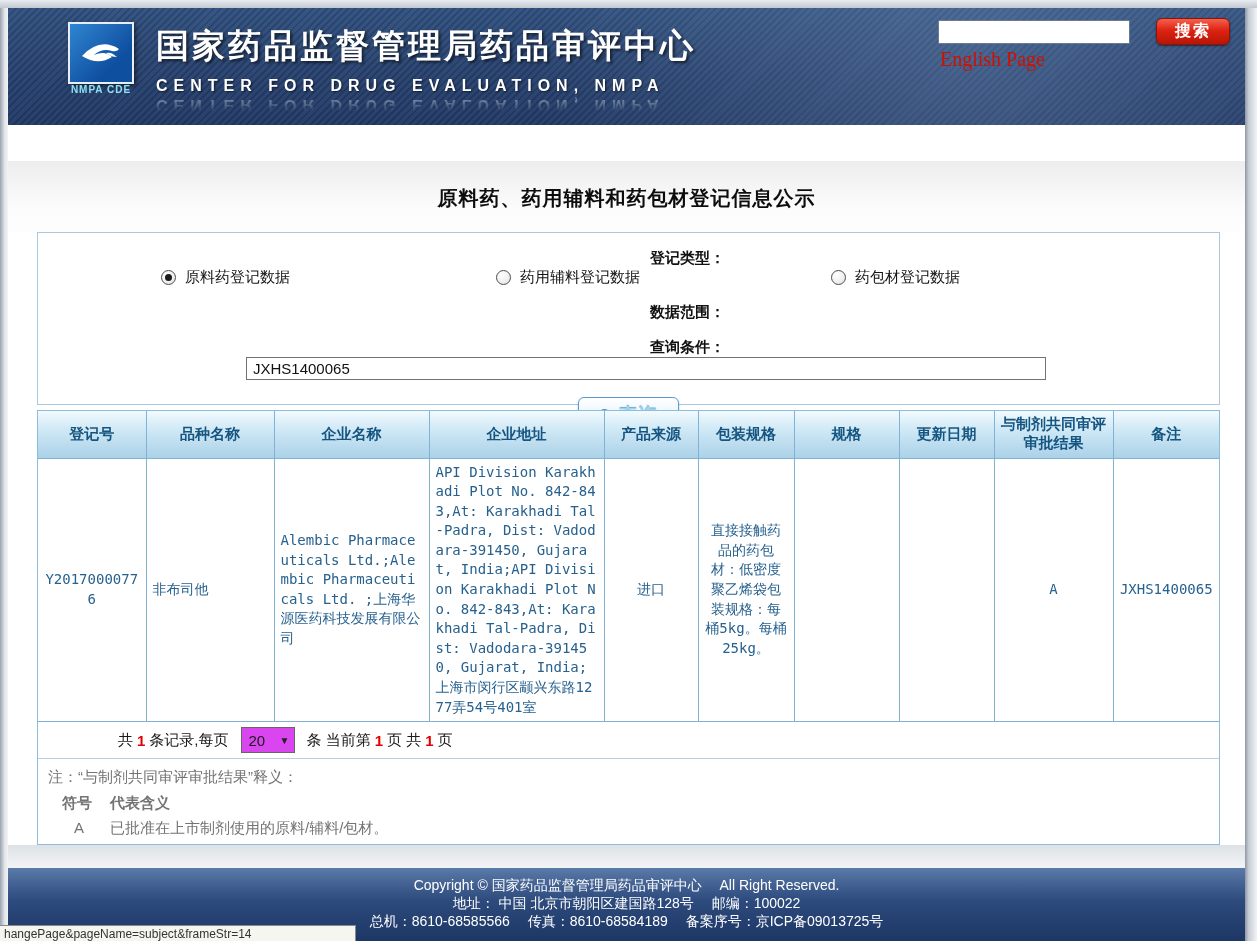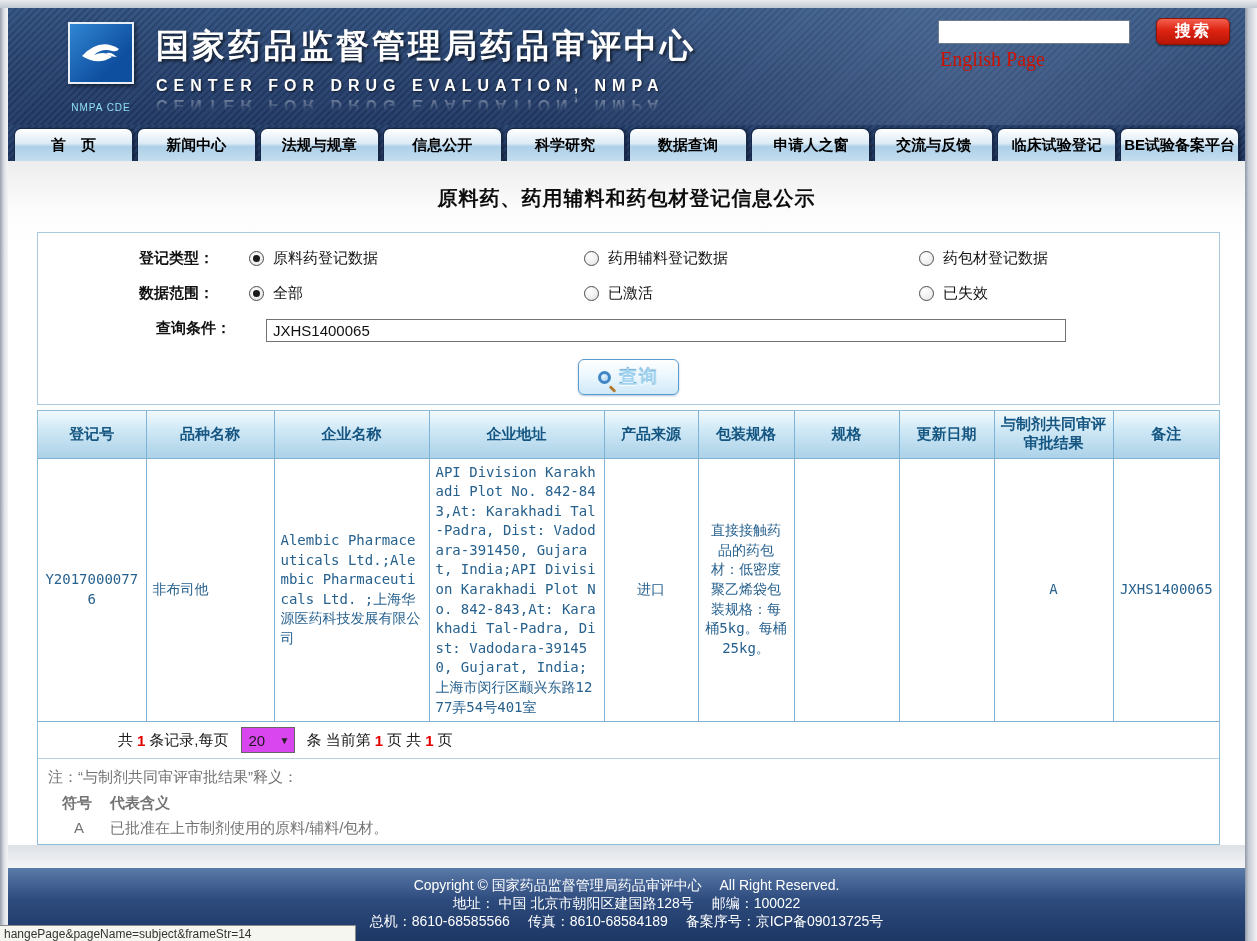--- a/index.html
+++ b/index.html
@@ -19,21 +19,21 @@
   .header { position:absolute; left:8px; top:8px; width:1237px; height:117px;
     background:
       radial-gradient(circle at 78% 40%, rgba(120,150,190,.35), rgba(0,0,0,0) 45%),
       repeating-linear-gradient(135deg, rgba(0,0,0,.10) 0 2px, rgba(255,255,255,.03) 2px 5px),
       linear-gradient(to bottom,#31517f,#27416e 60%,#223a66);
     overflow:hidden; }
   .logo { position:absolute; left:57px; top:14px; width:72px; height:86px; cursor:pointer; }
   .logo-box { width:66px; height:62px; margin:0 auto; border:2px solid #e8eef5;
     background:linear-gradient(135deg,#2f86d2,#0f4fa0 70%); box-shadow:2px 2px 4px rgba(0,0,0,.5);
     display:flex; align-items:center; justify-content:center; }
-  .logo-caption { text-align:center; color:#8fe0f2; font-size:10px; letter-spacing:1px; margin-top:18px; font-weight:normal; }
+  .logo-caption { text-align:center; color:#8fe0f2; font-size:10px; letter-spacing:1px; margin-top:0; font-weight:bold; }
   .brand { position:absolute; left:148px; top:16px; color:#fff; }
   .brand-cn { font-size:33px; font-weight:bold; letter-spacing:3px; text-shadow:2px 2px 3px rgba(0,0,0,.6); }
   .brand-en { font-size:16px; font-weight:bold; letter-spacing:6px; margin-top:8px; text-shadow:1px 1px 2px rgba(0,0,0,.6); }
   .brand-en-reflect { font-size:16px; font-weight:bold; letter-spacing:6px; transform:scaleY(-1);
     opacity:.35; margin-top:1px; -webkit-mask-image:linear-gradient(to top,black 20%,transparent 85%);
             mask-image:linear-gradient(to top,black 20%,transparent 85%); }
   .hdr-search-input { position:absolute; left:930px; top:12px; width:192px; height:24px;
     border:1px solid #6b7b8d; background:#fff; font-size:14px; padding:0 5px; }
   .hdr-search-btn { position:absolute; left:1148px; top:10px; width:74px; height:27px;
     border:1px solid #8c1507; border-radius:6px; color:#fff; font-size:16px; font-weight:bold;
@@ -51,21 +51,21 @@
     font-size:15px; font-weight:bold; color:#000; display:flex; align-items:center; justify-content:center;
     cursor:pointer; box-shadow:inset 0 1px 0 #fff, 2px 0 3px rgba(0,0,0,.35); white-space:nowrap; }
 
   
   .content { position:absolute; left:8px; top:161px; width:1237px; height:593px;
     background:linear-gradient(to bottom,#ededed,#fbfbfb 45px,#ffffff 80px); }
   .page-title { text-align:center; padding-top:24px; font-size:20px; font-weight:bold; color:#0d0d0d; letter-spacing:1px; }
 
   .form-box { position:absolute; left:29px; top:71px; width:1183px; height:173px;
     background:#fff; border:1px solid #aac8de; }
-  .form-row { display:flex; margin-top:16px; }
+  .form-row { display:flex; align-items:center; margin-top:16px;flex-direction:column; }
   .form-label { width:193px; text-align:right; font-size:15px; font-weight:bold; color:#111; }
   .opts { display:flex; }
   .opt { width:335px; padding-left:35px; display:flex; align-items:center; gap:9px; cursor:pointer; }
   .radio { width:15px; height:15px; border:1px solid #4c4c4c; border-radius:50%;
     background:radial-gradient(circle at 35% 30%,#fff,#e3e3e3); position:relative; flex:none; }
   .opt[data-checked="true"] .radio::after { content:""; position:absolute; inset:3px; border-radius:50%; background:#1a1a1a; }
   .opt-label { font-size:15px; color:#111; }
   .query-input { margin-left:35px; width:800px; height:23px; border:1px solid #737373;
     font-size:15px; padding:0 6px; color:#111; }
   .btn-row { display:flex; justify-content:center; margin-top:17px; }
@@ -142,32 +142,20 @@
     <div class="brand">
       <div class="brand-cn">国家药品监督管理局药品审评中心</div>
       <div class="brand-en">CENTER FOR DRUG EVALUATION, NMPA</div>
       <div class="brand-en-reflect">CENTER FOR DRUG EVALUATION, NMPA</div>
     </div>
     <input class="hdr-search-input" value="" style="">
     <button class="hdr-search-btn">搜索</button>
     <div class="english-link">English Page</div>
   </div>
 
-  <div class="nav">
-    <div class="nav-tab">首　页</div>
-    <div class="nav-tab">新闻中心</div>
-    <div class="nav-tab">法规与规章</div>
-    <div class="nav-tab">信息公开</div>
-    <div class="nav-tab">科学研究</div>
-    <div class="nav-tab">数据查询</div>
-    <div class="nav-tab">申请人之窗</div>
-    <div class="nav-tab">交流与反馈</div>
-    <div class="nav-tab">临床试验登记</div>
-    <div class="nav-tab">BE试验备案平台</div>
-  </div>
 
   <div class="content">
     <div class="page-title">原料药、药用辅料和药包材登记信息公示</div>
 
     <div class="form-box">
       <div class="form-row">
         <div class="form-label">登记类型：</div>
         <div class="opts">
           <div class="opt" data-checked="true">
             <span class="radio"></span>
@@ -178,34 +166,20 @@
             <span class="opt-label">药用辅料登记数据</span>
           </div>
           <div class="opt" data-checked="false">
             <span class="radio"></span>
             <span class="opt-label">药包材登记数据</span>
           </div>
         </div>
       </div>
       <div class="form-row">
         <div class="form-label">数据范围：</div>
-        <div class="opts">
-          <div class="opt" data-checked="true">
-            <span class="radio"></span>
-            <span class="opt-label">全部</span>
-          </div>
-          <div class="opt" data-checked="false">
-            <span class="radio"></span>
-            <span class="opt-label">已激活</span>
-          </div>
-          <div class="opt" data-checked="false">
-            <span class="radio"></span>
-            <span class="opt-label">已失效</span>
-          </div>
-        </div>
       </div>
       <div class="form-row">
         <div class="form-label">查询条件：</div>
         <input class="query-input" value="JXHS1400065" style="">
       </div>
       <div class="btn-row">
         <button class="query-btn">
           <span class="mag"></span>
           <span class="query-btn-label">查询</span>
         </button>

